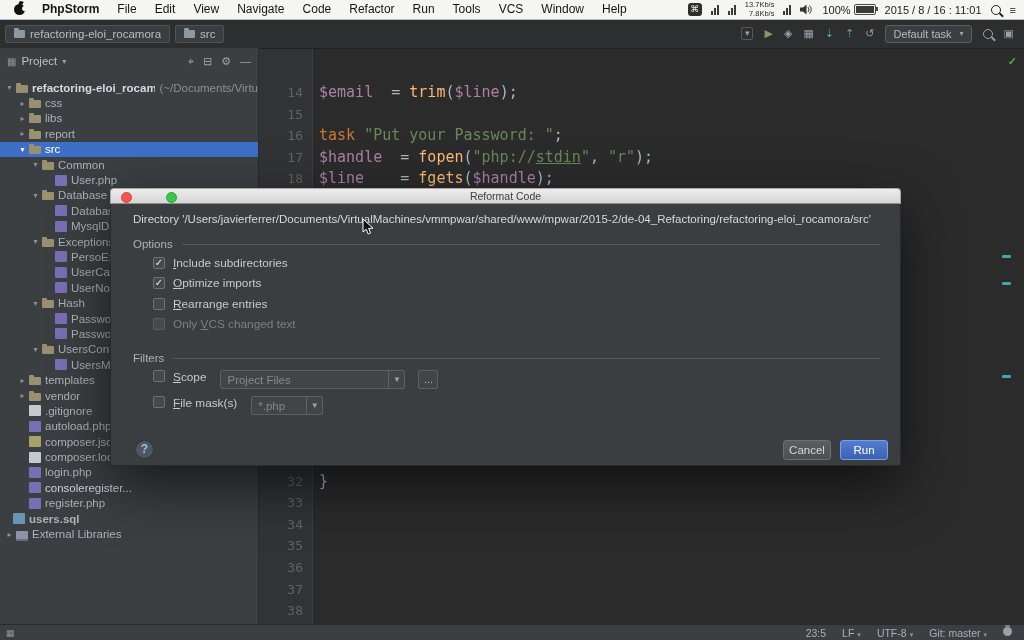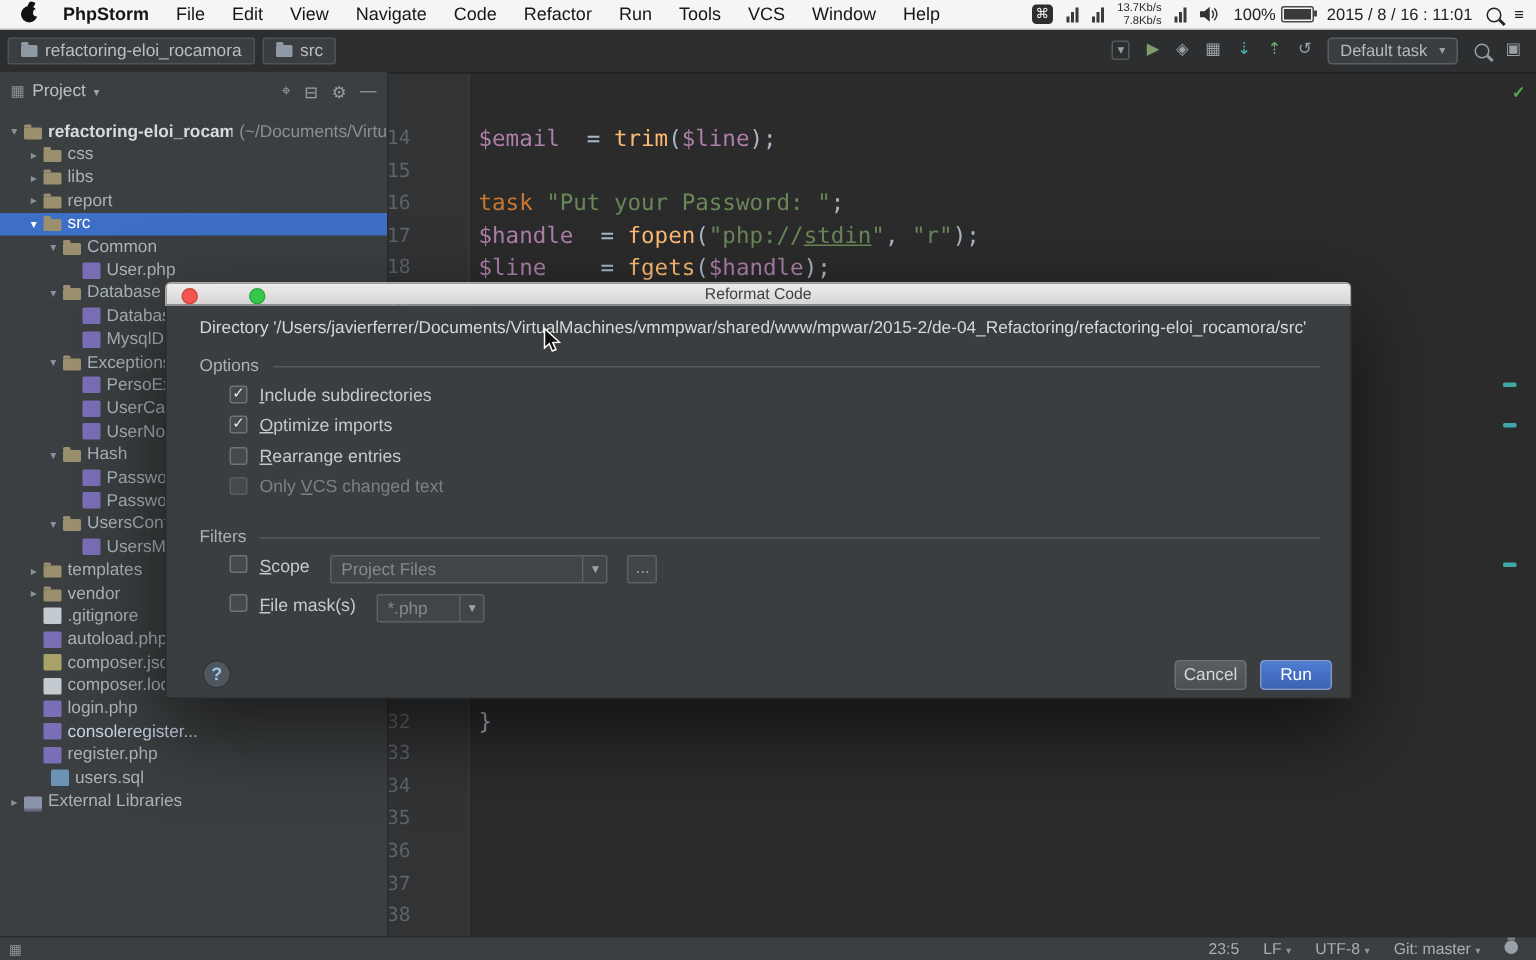--- a/index.html
+++ b/index.html
@@ -67,21 +67,21 @@
   .tw-hint{color:#8a8f94;margin-left:4px;}
   .tree-row.root .tw-label{color:#d5dade;font-weight:bold;}
   .tree-row.selected{background:#3d6fc7;}
   .tree-row.selected .tw-label,.tree-row.selected .tw-arrow{color:#ffffff;}
   .tree-row.openfile .tw-label{color:#c9d4e6;}
 
   
   .editor{position:absolute;left:258px;top:48px;right:0;bottom:15px;background:#2b2b2b;z-index:1;}
   .gutter{position:absolute;left:0;top:0;width:54px;bottom:0;background:#313335;border-right:1px solid #3a3c3e;}
   .gut-col{padding-top:34px;}
-  .gut-num{height:21.6px;line-height:21.6px;text-align:left;padding-right:9px;
+  .gut-num{height:21.6px;line-height:21.6px;text-align:right;padding-right:9px;
            font-family:"DejaVu Sans Mono",monospace;font-size:13px;color:#606366;}
   .code-col{position:absolute;left:55px;top:0;right:0;bottom:0;padding-top:34px;
             font-family:"DejaVu Sans Mono",monospace;font-size:15px;}
   .code-line{height:21.6px;line-height:21.6px;white-space:pre;padding-left:6px;}
   .tok-pln{color:#a9b7c6;}
   .tok-var{color:#ad7fa8;}
   .tok-kw{color:#cc7832;}
   .tok-str{color:#6a8759;}
   .tok-stru{color:#6a8759;text-decoration:underline;}
   .tok-fn{color:#fdba74;}
@@ -381,21 +381,21 @@
         <div class="tree-row openfile" style="padding-left: 17px;">
           <span class="tw-arrow"></span>
           <span class="tw-icon icon-php"></span>
           <span class="tw-label">consoleregister...</span>
         </div>
         <div class="tree-row" style="padding-left: 17px;">
           <span class="tw-arrow"></span>
           <span class="tw-icon icon-php"></span>
           <span class="tw-label">register.php</span>
         </div>
-        <div class="tree-row" style="padding-left: 22px;">
+        <div class="tree-row" style="padding-left: 1px; font-weight: bold;">
           <span class="tw-arrow"></span>
           <span class="tw-icon icon-sql"></span>
           <span class="tw-label">users.sql</span>
         </div>
         <div class="tree-row" style="padding-left: 4px;">
           <span class="tw-arrow">▸</span>
           <span class="tw-icon icon-lib"></span>
           <span class="tw-label">External Libraries</span>
         </div>
       </div>

